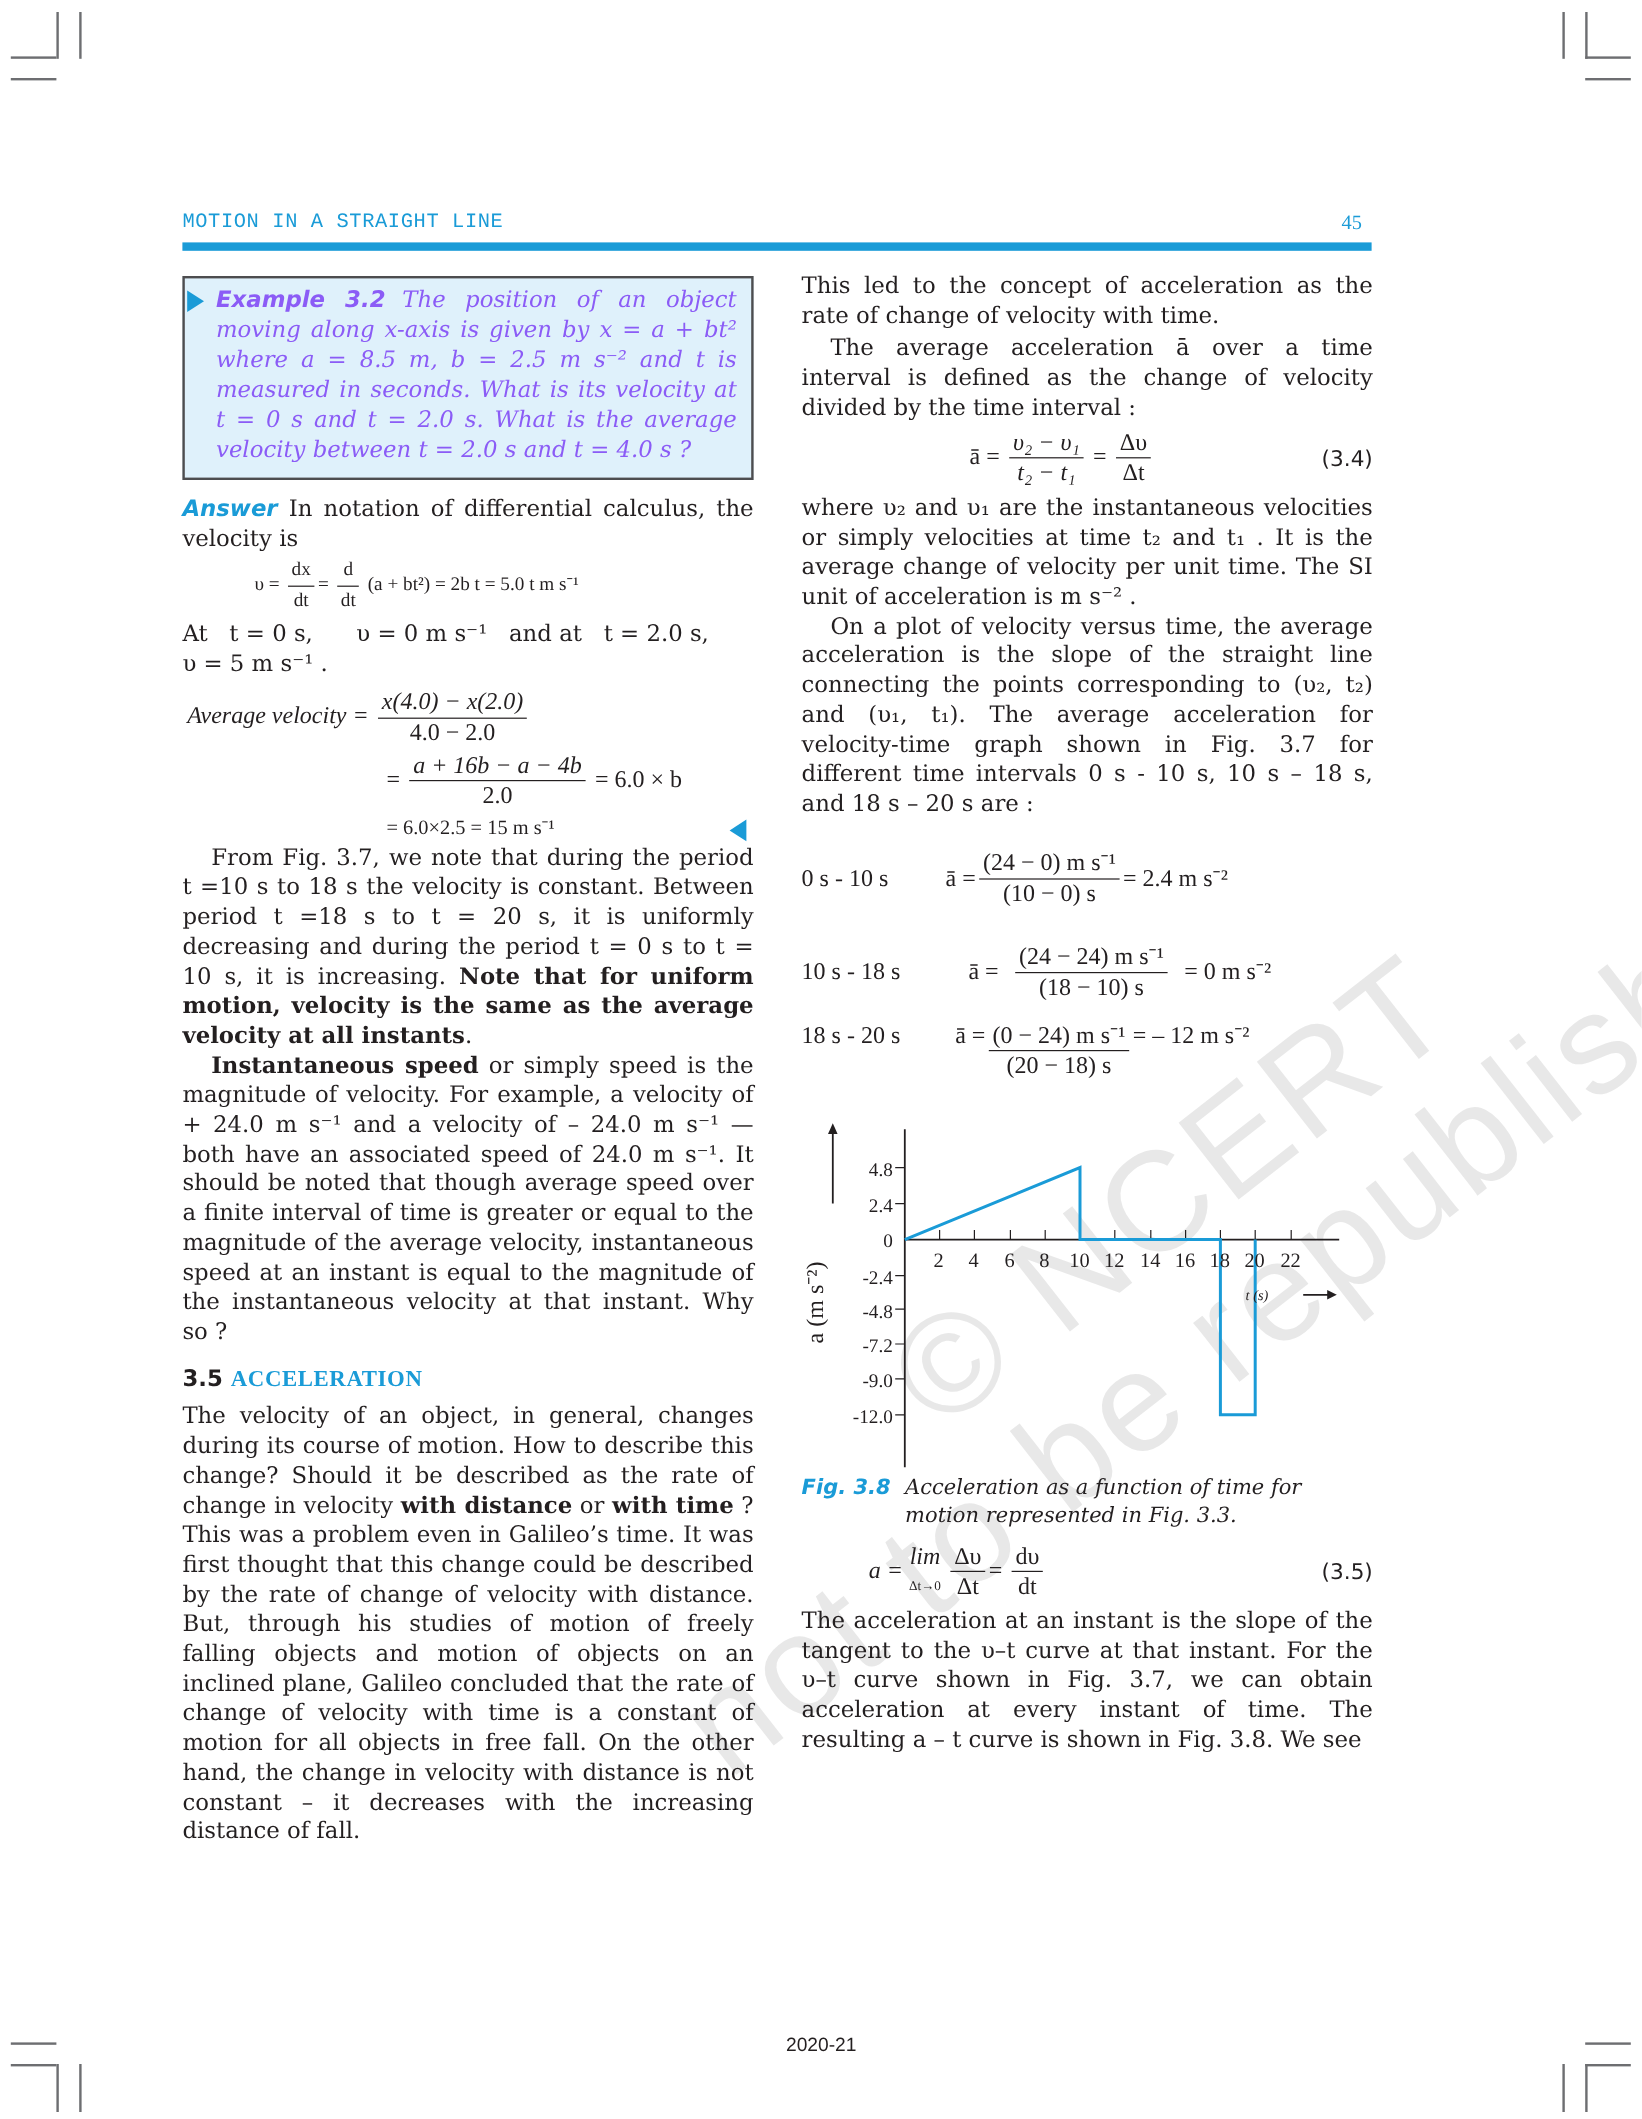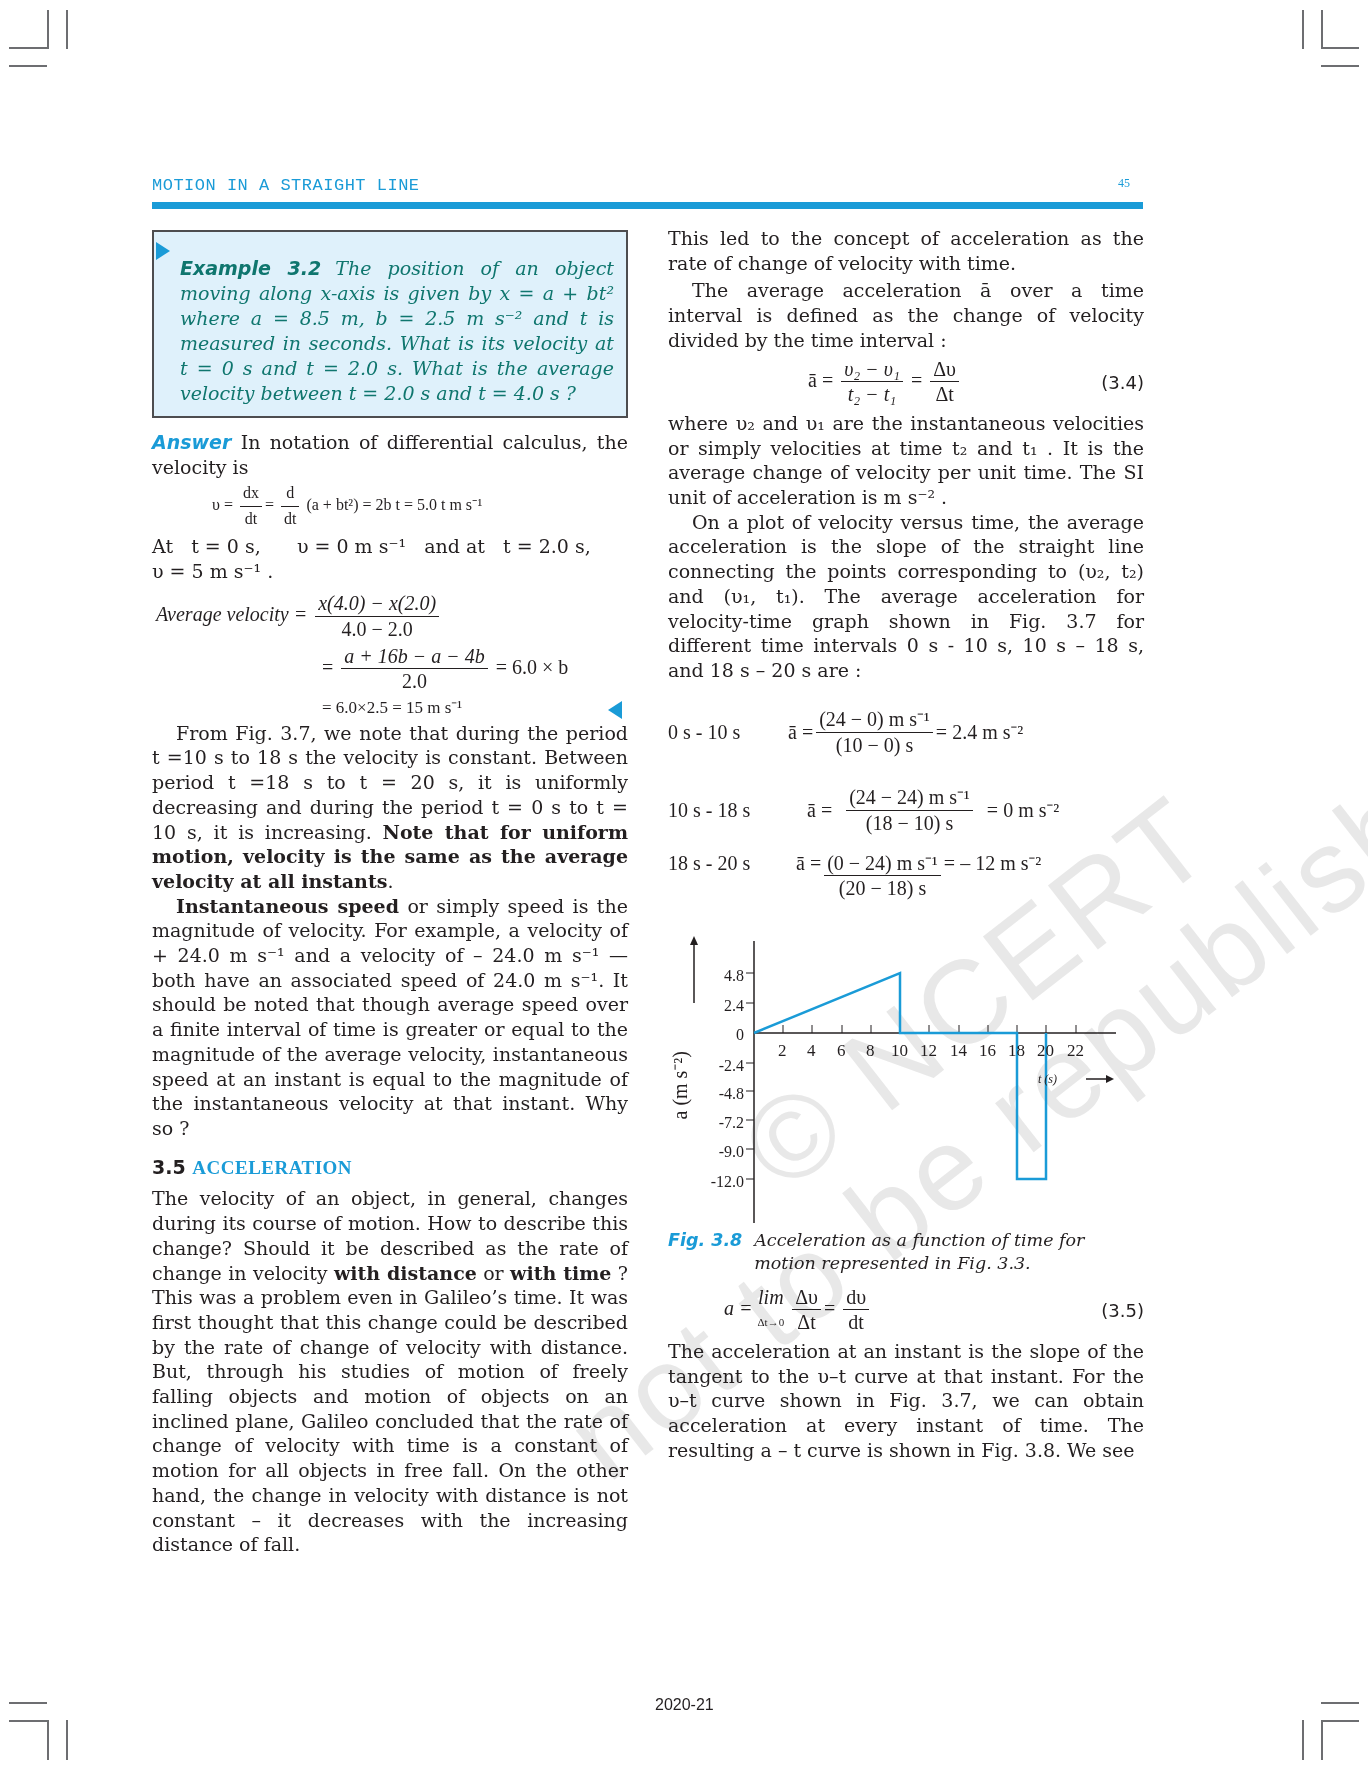--- a/index.html
+++ b/index.html
@@ -1,31 +1,31 @@
 <!DOCTYPE html>
 <html><head>
 <meta charset="utf-8">
 <style>
   html, body { margin:0; padding:0; background:#ffffff; }
   body { width:1368px; height:1766px; position:relative; overflow:hidden;
          font-family:"DejaVu Serif", "Liberation Serif", serif; color:#231f20; }
   .crop { position:absolute; background:#6d6e71; }
   .header-title { position:absolute; left:152px; top:176px; font-family:Liberation Mono, monospace;
                   font-size:17px; letter-spacing:0.5px; color:#1a9bd7; }
-  .page-num { position:absolute; left:1118px; top:176px; font-family:"Liberation Serif", serif; font-size:12px; color:#1a9bd7; }
+  .page-num { position:absolute; left:1118px; top:176px; font-family:"Liberation Serif", serif; font-size:17px; color:#1a9bd7; }
   .header-rule { position:absolute; left:152px; top:202px; width:991px; height:7px; background:#1a9bd7; }
   .col { position:absolute; font-size:19px; line-height:24.7px; }
   .col-left { left:152px; top:230px; width:476px; }
   .col-right { left:668px; top:226px; width:476px; }
   p { margin:0; text-align:justify; }
   .indent { text-indent:24px; }
   i, .it { font-style:italic; }
   b { font-weight:bold; }
-  .ex-box { position:relative; background:#dff1fb; border:2px solid #4d4d4f; padding:24px 12px 10px 26px;
-            color:#0f766e; font-style:italic; font-size:19px; line-height:25px; text-align:justify; }
+  .ex-box { position:relative; background:#dff1fb; border:2px solid #4d4d4f; padding:6px 12px 10px 26px;
+            color:#8b5cf6; font-style:italic; font-size:19px; line-height:25px; text-align:justify; }
   .ex-arrow { position:absolute; left:2px; top:10px; width:0; height:0; border-top:9px solid transparent;
               border-bottom:9px solid transparent; border-left:14px solid #1a9bd7; }
   .ex-title { font-weight:bold; font-family:"DejaVu Sans", sans-serif; font-style:italic; margin-right:14px; }
   .answer-lbl { color:#1a9bd7; font-weight:bold; font-style:italic; font-family:"DejaVu Sans", sans-serif; }
   .eq { font-family:"Liberation Serif", serif; font-size:20px; }
   .frac { display:inline-block; vertical-align:middle; text-align:center; margin:0 3px; }
   .frac > span { display:block; padding:0 3px; }
   .frac .num { border-bottom:1.3px solid #231f20; }
   .eq-no { position:absolute; right:0; font-family:"DejaVu Sans", sans-serif; font-size:18px; }
   .sec-head { font-weight:bold; font-family:"DejaVu Sans", sans-serif; font-size:19px; }

